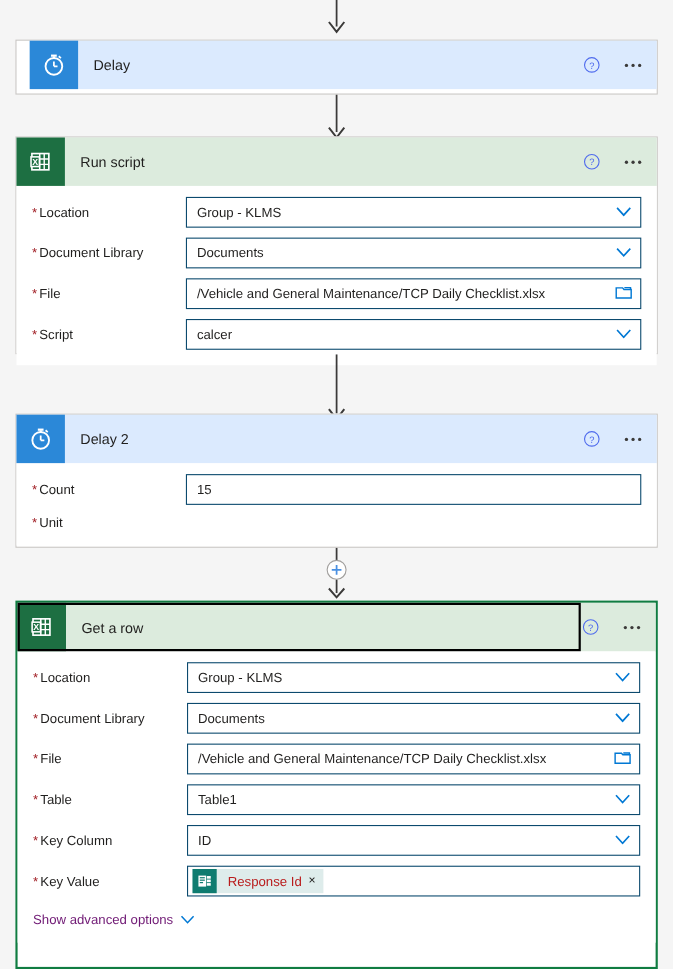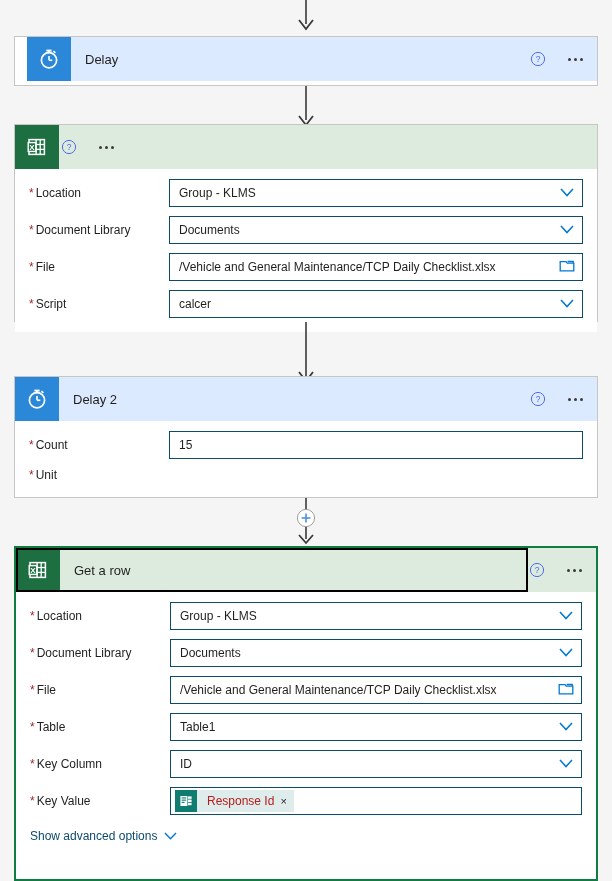--- a/index.html
+++ b/index.html
@@ -206,21 +206,21 @@
     color: #201f1e;
     cursor: pointer;
     line-height: 1;
   }
 
   .advanced-link {
     display: flex;
     align-items: center;
     gap: 7px;
     margin-top: 14px;
-    color: #0c4a6e;
+    color: #701a75;
     font-size: 12px;
     cursor: pointer;
     width: fit-content;
   }
 </style>
 </head>
 <body>
 
 <div class="canvas">
 
@@ -274,20 +274,21 @@
           <rect x="4" y="4.6" width="15.4" height="14.8" fill="none" stroke="#ffffff" stroke-width="1.5"></rect>
           <line x1="11.1" y1="4.6" x2="11.1" y2="19.4" stroke="#ffffff" stroke-width="1.4"></line>
           <line x1="11.1" y1="9.5" x2="19.4" y2="9.5" stroke="#ffffff" stroke-width="1.3"></line>
           <line x1="11.1" y1="14.4" x2="19.4" y2="14.4" stroke="#ffffff" stroke-width="1.3"></line>
           <line x1="15.2" y1="4.6" x2="15.2" y2="19.4" stroke="#ffffff" stroke-width="1.3"></line>
           <rect x="3.2" y="7.6" width="7.6" height="8.8" fill="#1d6f42"></rect>
           <rect x="3.2" y="7.6" width="7.6" height="8.8" fill="none" stroke="#ffffff" stroke-width="1.4"></rect>
           <text x="7" y="14.8" text-anchor="middle" font-family="Liberation Sans, sans-serif" font-size="8" font-weight="bold" fill="#ffffff">X</text>
         </svg>
       </div>
+      <div class="card-title">Run script</div>
       <div class="header-actions">
         <div class="help-icon">
           <svg width="16" height="16" viewBox="0 0 16 16">
             <circle cx="8" cy="8" r="6.6" fill="none" stroke="#4f6bed" stroke-width="1"></circle>
             <text x="8" y="11.3" text-anchor="middle" font-family="Liberation Sans, sans-serif" font-size="8.5" fill="#4f6bed">?</text>
           </svg>
         </div>
         <div class="ellipsis">
             <i></i>
             <i></i>

